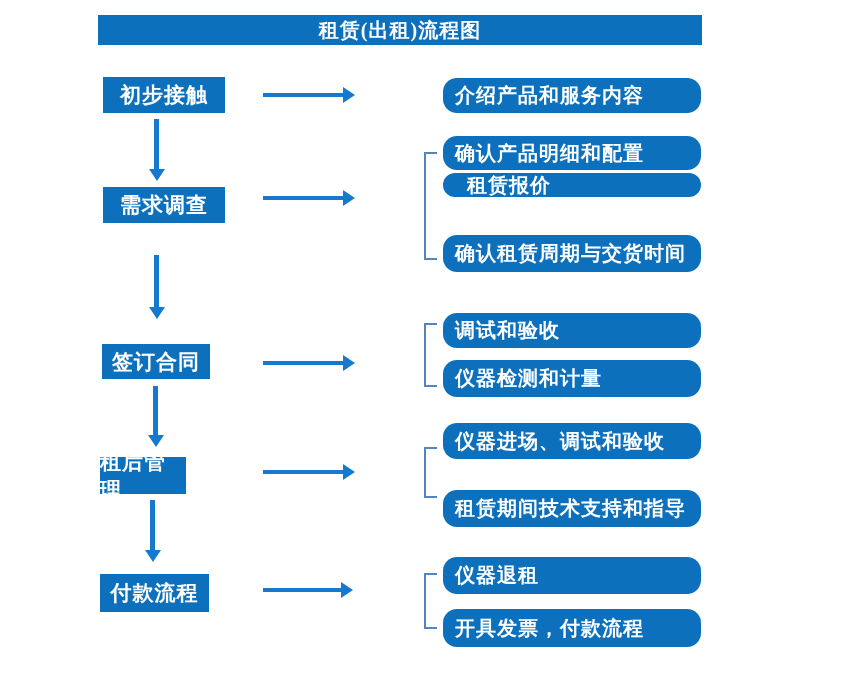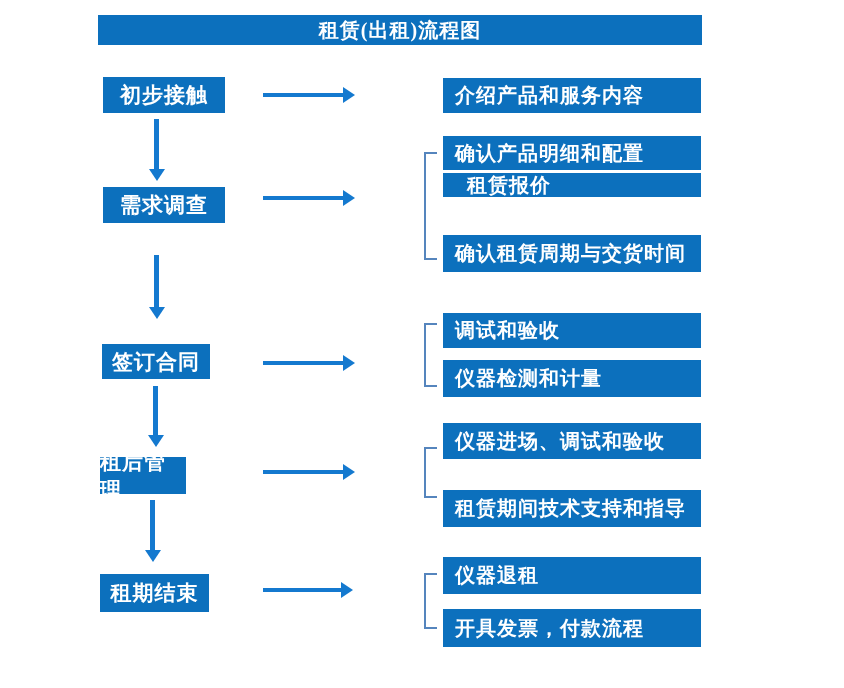--- a/index.html
+++ b/index.html
@@ -6,21 +6,21 @@
   .canvas{
     position:relative;width:844px;height:688px;background:var(--background,#fff);
     font-family:"Liberation Serif","DejaVu Serif",serif;overflow:hidden;
   }
   .bluebox{
     position:absolute;background:var(--box,#0c70bd);color:var(--text_on_box,#fff);
     font-weight:bold;display:flex;align-items:center;box-sizing:border-box;
   }
   .titlebar{justify-content:center;font-size:20px;letter-spacing:1px;}
   .stepbox{justify-content:center;font-size:21px;letter-spacing:1px;}
-  .detailbox{left:443px;width:258px;justify-content:flex-start;padding-left:12px;font-size:20px;letter-spacing:1px;}
+  .detailbox{left:443px;width:258px;justify-content:flex-start;padding-left:12px;font-size:20px;letter-spacing:1px;border-radius:14px;}
   
   .harrow{position:absolute;height:16px;}
   .harrow .shaft{position:absolute;left:0;top:6px;right:10px;height:4px;background:var(--arrow,#1479cf);}
   .harrow .head{position:absolute;right:0;top:0;width:0;height:0;
     border-top:8px solid transparent;border-bottom:8px solid transparent;border-left:12px solid var(--arrow,#1479cf);}
   
   .varrow{position:absolute;width:16px;}
   .varrow .shaft{position:absolute;top:0;bottom:10px;left:5px;width:5px;background:var(--arrow,#1479cf);}
   .varrow .head{position:absolute;bottom:0;left:0;width:0;height:0;
     border-left:8px solid transparent;border-right:8px solid transparent;border-top:12px solid var(--arrow,#1479cf);}
@@ -43,21 +43,21 @@
   <div class="bluebox stepbox" style="left:103px;top:187px;width:122px;height:36px;">
     <span>需求调查</span>
   </div>
   <div class="bluebox stepbox" style="left:102px;top:344px;width:108px;height:35px;justify-content:center;">
     <span>签订合同</span>
   </div>
   <div class="bluebox stepbox" style="left:100px;top:457px;width:86px;height:37px;">
     <span>租后管理</span>
   </div>
   <div class="bluebox stepbox" style="left:100px;top:574px;width:109px;height:38px;">
-    <span>租期结束</span>
+    <span>付款流程</span>
   </div>
 
   <div class="bluebox detailbox" style="top:78px;height:35px;">
     <span>介绍产品和服务内容</span>
   </div>
 
   <div class="bluebox detailbox" style="top:136px;height:34px;">
     <span>确认产品明细和配置</span>
   </div>
   <div class="bluebox detailbox" style="top:173px;height:24px;padding-left:24px;">

